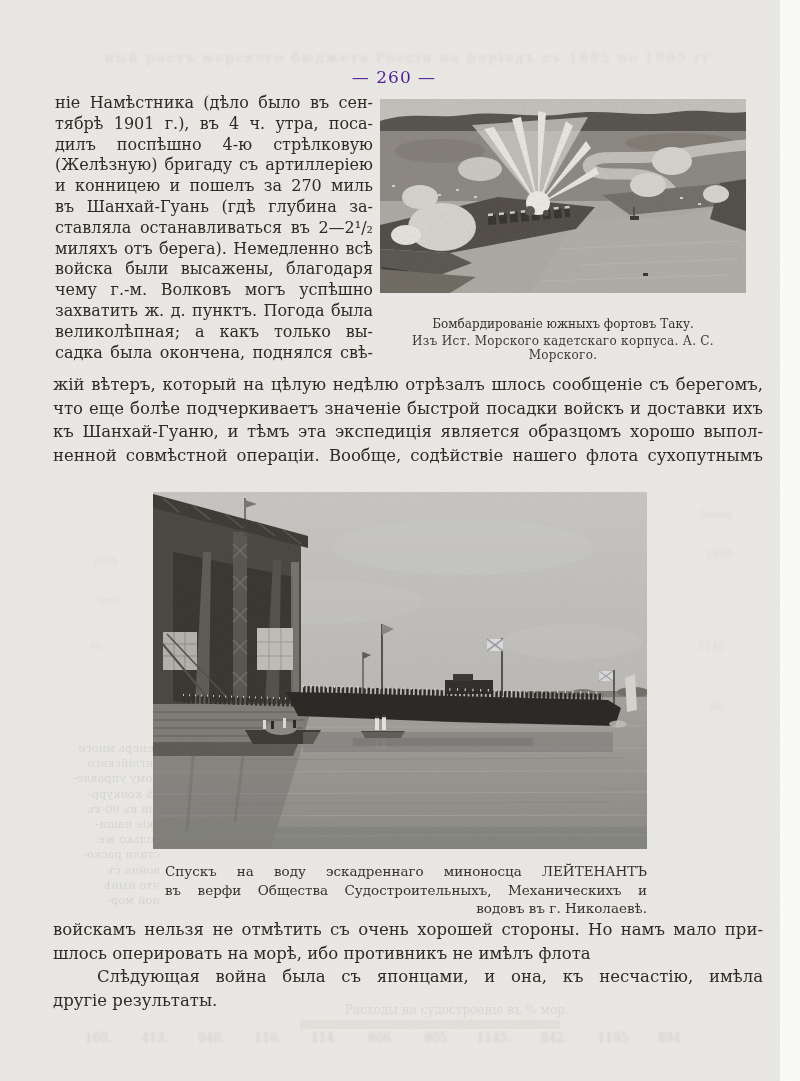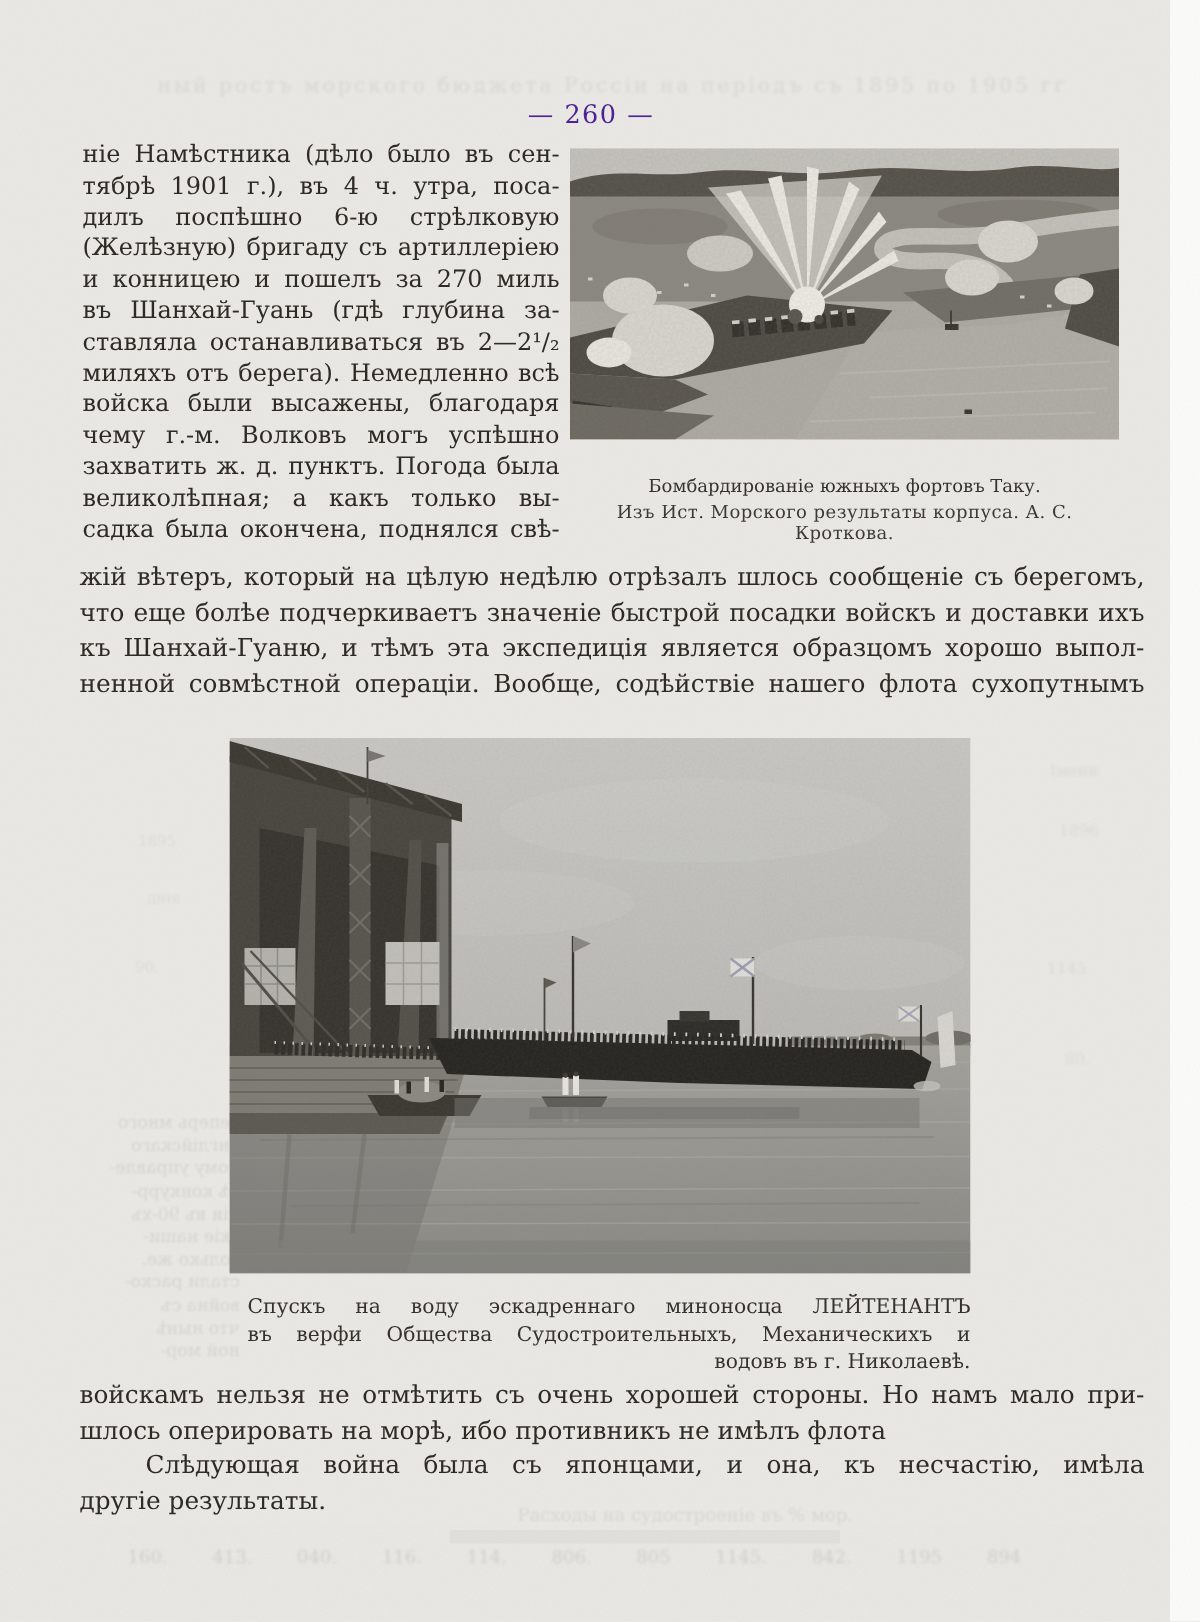--- a/index.html
+++ b/index.html
@@ -69,21 +69,21 @@
   <div class="ghost g-right abs" style="left:710px;top:700px;">80.</div>
   <div class="ghost g-label abs">Расходы на судостроеніе въ % мор.</div>
   <div class="ghost g-band abs"></div>
   <div class="ghost g-nums abs">160.  413.  040.  116.  114.  806.  805  1145.  842.  1195  894</div>
 
   <div class="pgnum">— 260 —</div>
 
   <div class="col">
     <div class="ln j">ніе Намѣстника (дѣло было въ сен-</div>
     <div class="ln j">тябрѣ 1901 г.), въ 4 ч. утра, поса-</div>
-    <div class="ln j">дилъ поспѣшно 6-ю стрѣлковую</div>
+    <div class="ln j">дилъ поспѣшно 4-ю стрѣлковую</div>
     <div class="ln j">(Желѣзную) бригаду съ артиллеріею</div>
     <div class="ln j">и конницею и пошелъ за 270 миль</div>
     <div class="ln j">въ Шанхай-Гуань (гдѣ глубина за-</div>
     <div class="ln j">ставляла останавливаться въ 2—2¹/₂</div>
     <div class="ln j">миляхъ отъ берега). Немедленно всѣ</div>
     <div class="ln j">войска были высажены, благодаря</div>
     <div class="ln j">чему г.-м. Волковъ могъ успѣшно</div>
     <div class="ln j">захватить ж. д. пунктъ. Погода была</div>
     <div class="ln j">великолѣпная; а какъ только вы-</div>
     <div class="ln j">садка была окончена, поднялся свѣ-</div>
@@ -152,21 +152,21 @@
     <path d="M0,170 L96,178 L70,194 L0,194 Z" fill="#6b675f"></path>
     <g stroke="#c4c1bb" stroke-width="1.2" opacity=".5">
       <line x1="180" y1="150" x2="360" y2="142"></line>
         <line x1="200" y1="166" x2="358" y2="160"></line>
       <line x1="160" y1="182" x2="350" y2="176"></line>
     </g>
     <rect width="366" height="194" filter="url(#b-grain)" opacity=".22"></rect>
   </svg>
 
   <div class="topcap">Бомбардированіе южныхъ фортовъ Таку.</div>
-  <div class="topcap2">Изъ Ист. Морского результаты корпуса. А. С. Кроткова.</div>
+  <div class="topcap2">Изъ Ист. Морского кадетскаго корпуса. А. С. Морского.</div>
 
   <div class="wide" style="top:373px;">
     <div class="ln j">жій вѣтеръ, который на цѣлую недѣлю отрѣзалъ шлось сообщеніе съ берегомъ,</div>
     <div class="ln j">что еще болѣе подчеркиваетъ значеніе быстрой посадки войскъ и доставки ихъ</div>
     <div class="ln j">къ Шанхай-Гуаню, и тѣмъ эта экспедиція является образцомъ хорошо выпол-</div>
     <div class="ln j">ненной совмѣстной операціи. Вообще, содѣйствіе нашего флота сухопутнымъ</div>
   </div>
 
   <svg class="fig-ship" viewBox="0 0 494 357" preserveAspectRatio="none">
     <defs>

